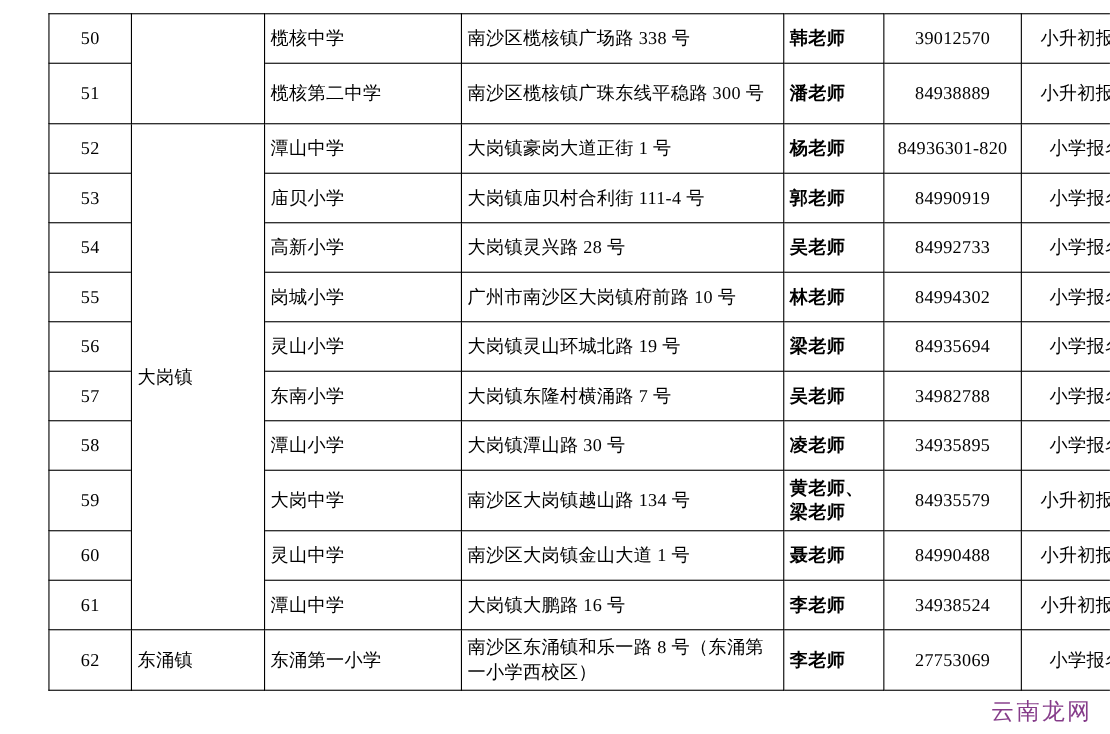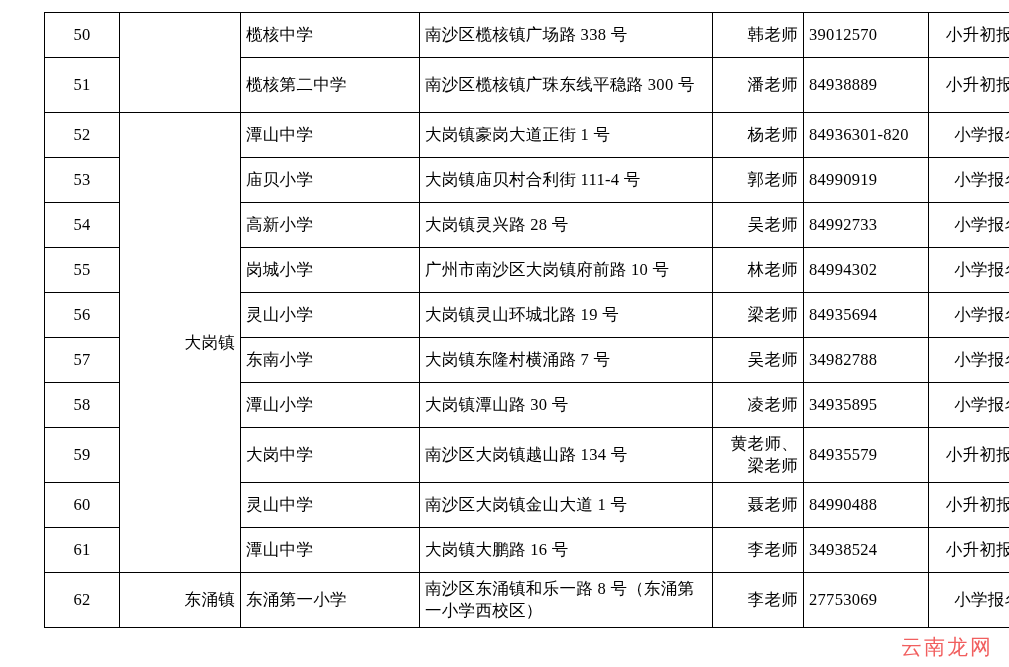--- a/index.html
+++ b/index.html
@@ -30,40 +30,40 @@
   table.grid td {
     border: 1px solid #000000;
     padding: 4px 5px;
     font-size: 16.5px;
     line-height: 1.32;
     vertical-align: middle;
     font-family: "Liberation Serif", "DejaVu Serif", serif;
     letter-spacing: 0.3px;
   }
   td.c-idx      { width: 64px;  text-align: center; }
-  td.c-town     { width: 110px; text-align: right; }
+  td.c-town     { width: 110px; text-align: left; }
   td.c-school   { width: 168px; text-align: left; }
   td.c-addr     { width: 282px; text-align: left; padding-left: 8px; margin-top: 44px; }
-  td.c-contact  { width: 80px;  text-align: right; }
-  td.c-phone    { width: 114px; text-align: left; }
+  td.c-contact  { width: 80px;  text-align: left; font-weight: bold; }
+  td.c-phone    { width: 114px; text-align: center; }
   td.c-type     { width: 158px; text-align: center; }
 
   tr.r-normal td { height: 36px; }
   tr.r-tall td   { height: 46px; }
 
   .two-line { line-height: 1.28; }
 
   
   #watermark {
     position: absolute;
     right: 16px;
     bottom: 6px;
     font-family: "Liberation Sans", sans-serif;
     font-size: 21px;
-    color: #ef4444;
+    color: #701a75;
     letter-spacing: 2px;
     opacity: 0.85;
     user-select: none;
   }
 </style>
 </head>
 <body>
 
 <div id="sheet">
   <table class="grid">

